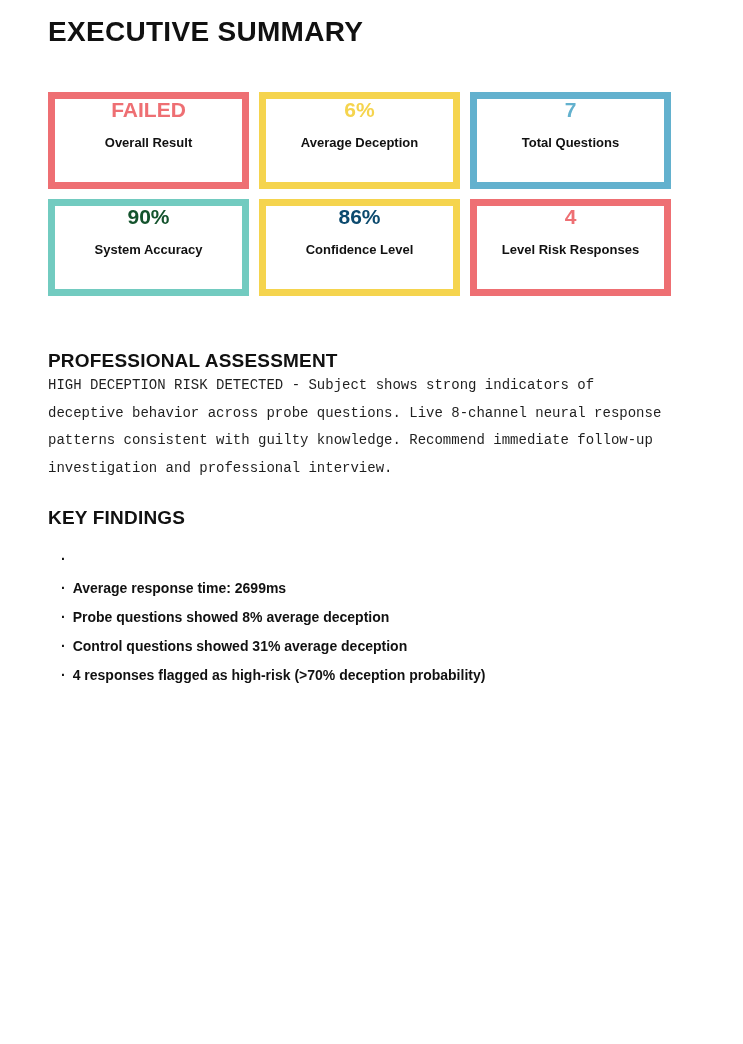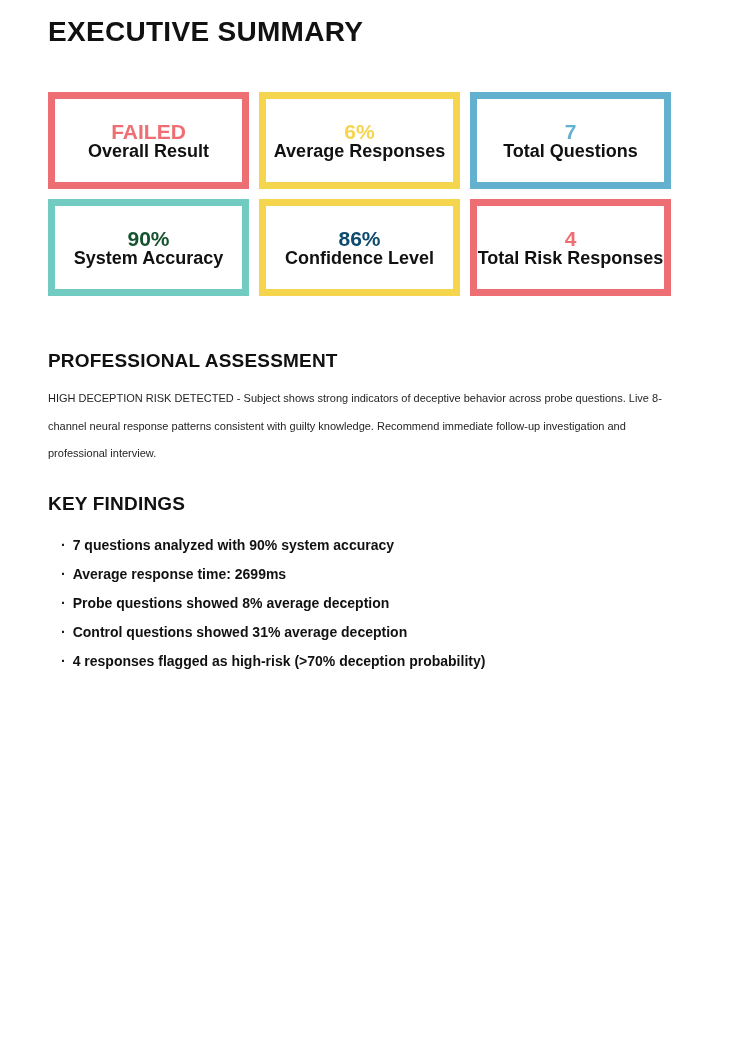--- a/index.html
+++ b/index.html
@@ -31,48 +31,47 @@
     grid-template-columns: repeat(3, 1fr);
     gap: 10px;
   }
   .metric-card {
     height: 97px;
     border: 7px solid #cccccc; 
     background: #ffffff;
     display: flex;
     flex-direction: column;
     align-items: center;
-    justify-content: center;
-    gap: 0;
+    gap: 16px;
   }
   .card-value {
     font-size: 21px;
     font-weight: 700;
     line-height: 1;
   }
   .card-label {
-    font-size: 18px;
+    font-size: 13px;
     font-weight: 700;
     color: #111111;
     line-height: 1;
   }
   .section-heading {
     font-size: 19px;
     font-weight: 700;
     color: #111111;
     letter-spacing: 0.2px;
   }
   .assessment-section { margin-top: 54px; }
   .assessment-body {
-    margin-top: 13px;
-    font-size: 11px;
+    font-size: 14px;
     font-weight: 400;
     color: #1f1f1f;
     line-height: 27.5px;
     max-width: 640px;
+    font-family: Liberation Mono, monospace;
   }
   .findings-section { margin-top: 25px; }
   .findings-list {
     list-style: none;
     margin-top: 21px;
     padding-left: 13px;
   }
   .findings-list li {
     font-size: 14px;
     font-weight: 700;
@@ -104,56 +103,55 @@
 
   <div class="cards-grid">
 
     <div class="metric-card" style="border-color: rgb(238, 111, 115);">
       <div class="card-value" style="color: rgb(238, 111, 115);">FAILED</div>
       <div class="card-label">Overall Result</div>
     </div>
 
     <div class="metric-card" style="border-color: rgb(245, 212, 78);">
       <div class="card-value" style="color: rgb(245, 212, 78);">6%</div>
-      <div class="card-label">Average Responses</div>
+      <div class="card-label">Average Deception</div>
     </div>
 
     <div class="metric-card" style="border-color: rgb(99, 177, 206);">
       <div class="card-value" style="color: rgb(99, 177, 206);">7</div>
       <div class="card-label">Total Questions</div>
     </div>
 
     <div class="metric-card" style="border-color: rgb(114, 203, 192);">
       <div class="card-value" style="color: #14532d;">90%</div>
       <div class="card-label">System Accuracy</div>
     </div>
 
     <div class="metric-card" style="border-color: rgb(245, 212, 78);">
       <div class="card-value" style="color: #0c4a6e;">86%</div>
       <div class="card-label">Confidence Level</div>
     </div>
 
     <div class="metric-card" style="border-color: rgb(238, 111, 115);">
       <div class="card-value" style="color: rgb(238, 111, 115);">4</div>
-      <div class="card-label">Total Risk Responses</div>
+      <div class="card-label">Level Risk Responses</div>
     </div>
 
   </div>
 
   <div class="assessment-section">
     <h2 class="section-heading">PROFESSIONAL ASSESSMENT</h2>
     <p class="assessment-body">HIGH DECEPTION RISK DETECTED - Subject shows strong indicators of deceptive behavior across probe questions. Live 8-channel neural response patterns consistent with guilty knowledge. Recommend immediate follow-up investigation and professional interview.</p>
   </div>
 
   <div class="findings-section">
     <h2 class="section-heading">KEY FINDINGS</h2>
     <ul class="findings-list">
       <li>
         <span class="bullet-dot">·</span>
-        <span>7 questions analyzed with 90% system accuracy</span>
       </li>
       <li>
         <span class="bullet-dot">·</span>
         <span>Average response time: 2699ms</span>
       </li>
       <li>
         <span class="bullet-dot">·</span>
         <span>Probe questions showed 8% average deception</span>
       </li>
       <li>

